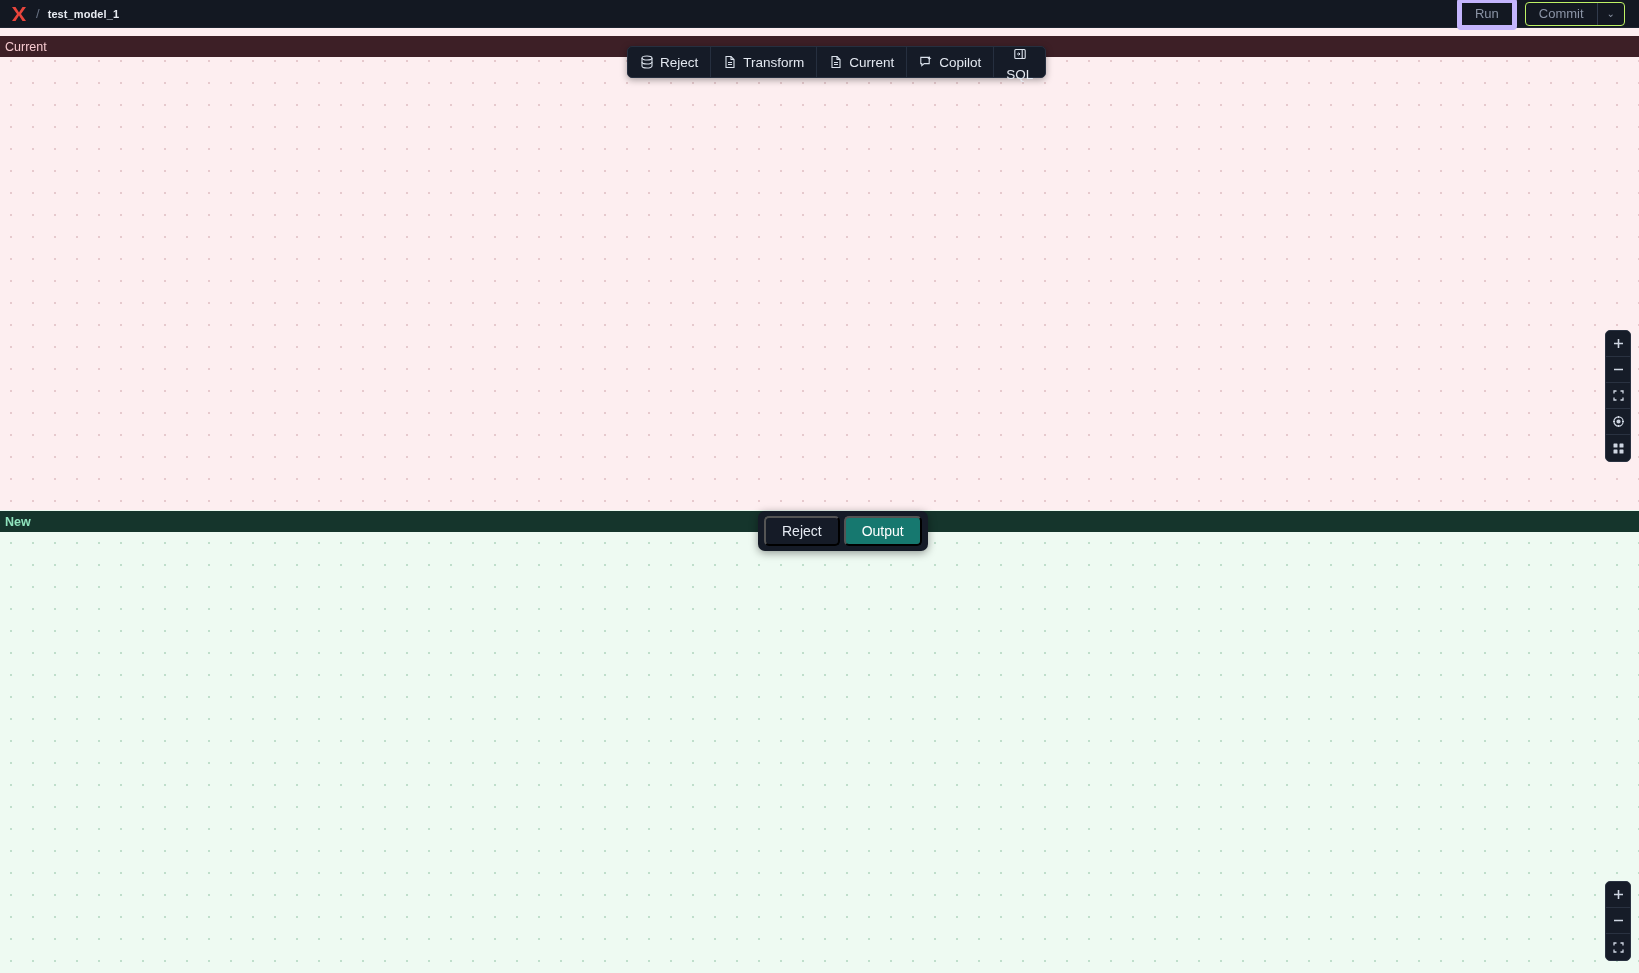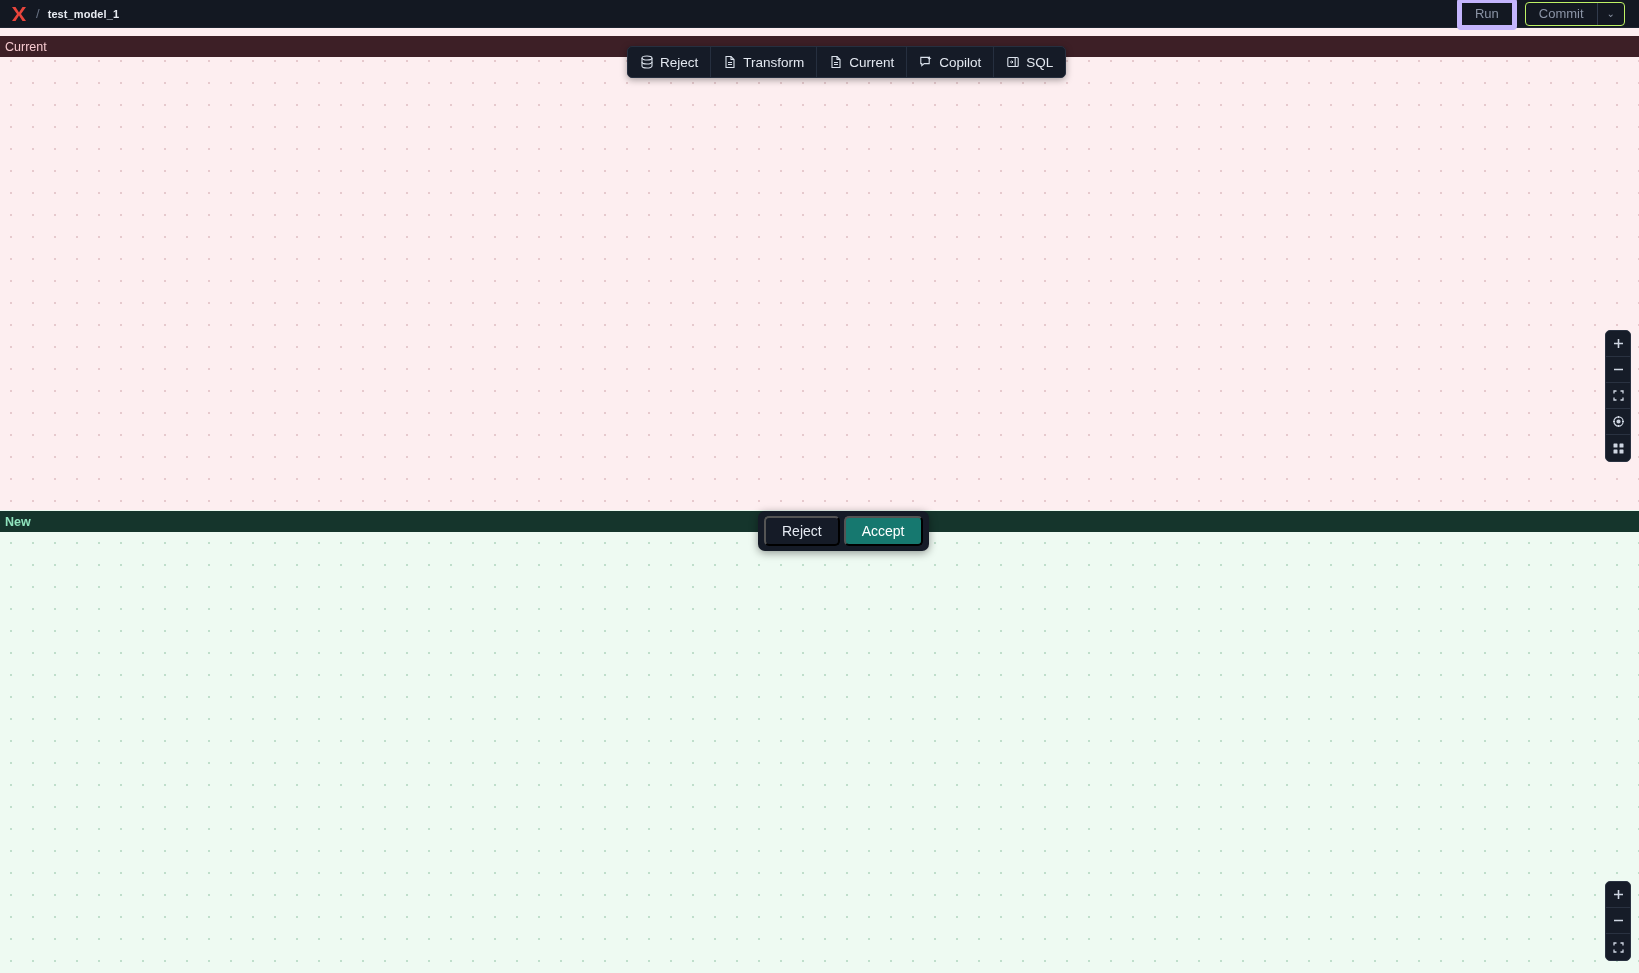--- a/index.html
+++ b/index.html
@@ -65,21 +65,21 @@
     display: flex; align-items: stretch;
     z-index: 40;
     box-shadow: 0 2px 7px rgba(0,0,0,.35);
   }
   .mode-item {
     display: flex; align-items: center; gap: 6px;
     padding: 0 12px;
     color: #e3e8f0; font-size: 13.5px;
     border-right: 1px solid #262f3f;
   }
-  .mode-item:last-child { border-right: none; }
+  .mode-item:last-child { border-right: none; flex-direction: column; }
   .mode-item svg { display: block; }
 
   
   #decision-bar {
     position: absolute; top: 511px; left: 758px;
     background: #151b27; border-radius: 7px;
     display: flex; align-items: flex-start; gap: 4px;
     padding: 5px 6px; z-index: 50;
     box-shadow: 0 2px 9px rgba(0,0,0,.4);
   }
@@ -226,21 +226,21 @@
     </svg>
 
 </div>
 
 <div class="pane-label" id="label-new">
   <span>New</span>
 </div>
 
 <div id="decision-bar">
   <button id="reject-btn">Reject</button>
-  <button id="accept-btn">Accept</button>
+  <button id="accept-btn">Output</button>
 </div>
 
 <div class="zoom-stack" id="zoom-bottom">
   <div>
     <svg width="13" height="13" viewBox="0 0 13 13" stroke="#cfd6e2" stroke-width="1.6">
         <path d="M6.5 2v9M2 6.5h9"></path>
       </svg>
   </div>
   <div>
     <svg width="13" height="13" viewBox="0 0 13 13" stroke="#cfd6e2" stroke-width="1.6">

